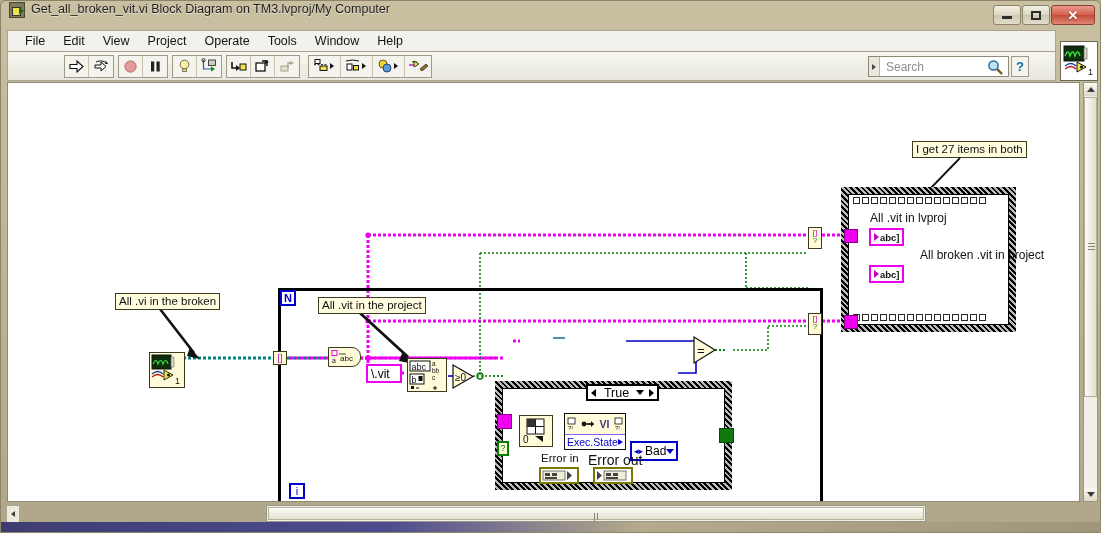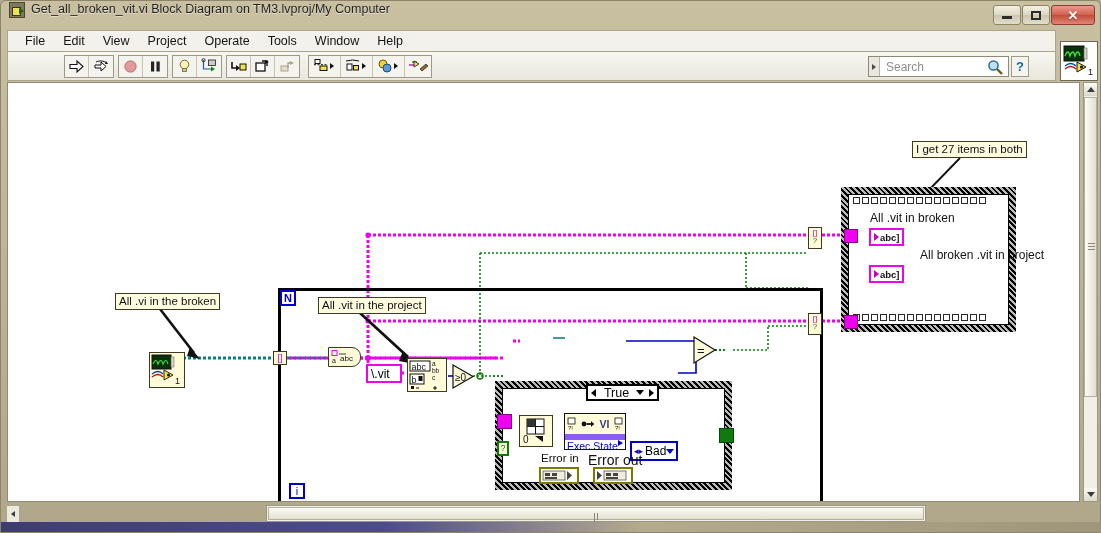--- a/index.html
+++ b/index.html
@@ -546,21 +546,21 @@
             <circle cx="3" cy="5" r="2.4" fill="#111"></circle>
             <path d="M5.4 5 h7" stroke="#111" stroke-width="1.8"></path>
             <path d="M10 2 l3 3 l-3 3 z" fill="#111"></path>
           </svg>
           <span style="font-size:10.5px;color:#3a3a8a;font-weight:bold">VI</span>
           <svg width="9" height="15" viewBox="0 0 9 15">
             <rect x="1" y="1" width="7" height="6" fill="#fff" stroke="#111" stroke-width="0.8"></rect>
             <text x="1" y="13" font-size="6" fill="#111" font-family="Liberation Sans, sans-serif">?!</text>
           </svg>
         </div>
-        <div style="height:15px;background:#fff;border-top:6px solid #8b5cf6;display:flex;padding-left:2px">
+        <div style="height:15px;background:#fff;border-top:1px solid #8b5cf6;display:flex;align-items:center;padding-left:2px">
           <span style="font-size:10.5px;color:#0000c8;flex:1">Exec.State</span>
           <div style="width:0;height:0;border-top:3.5px solid transparent;border-bottom:3.5px solid transparent;border-left:5px solid #0000c8;margin-right:2px"></div>
         </div>
       </div>
 
       <div class="blue-ctrl" style="left:622px;top:358px;width:48px;height:20px">
         <div style="font-size:9px;color:#0000c8;margin-right:2px">◂▸</div>
         <div style="flex:1;font-size:12px">Bad</div>
         <div style="width:0;height:0;border-left:4px solid transparent;border-right:4px solid transparent;border-top:5px solid #0000c8"></div>
       </div>
@@ -602,21 +602,21 @@
           <div class="arr-cell"></div>
         <div class="arr-cell"></div>
           <div class="arr-cell"></div>
           <div class="arr-cell"></div>
           <div class="arr-cell"></div>
         <div class="arr-cell"></div>
           <div class="arr-cell"></div>
           <div class="arr-cell"></div>
       </div>
 
-      <div class="plaintext" style="left:862px;top:128px">All .vit in broken</div>
+      <div class="plaintext" style="left:862px;top:128px">All .vit in lvproj</div>
       <div class="magenta-const" style="left:861px;top:145px;width:35px;height:18px">
         <div style="width:0;height:0;border-top:4px solid transparent;border-bottom:4px solid transparent;border-left:5px solid #c000c0;margin-right:1px"></div>
         <span style="font-size:9.5px;font-weight:bold;color:#111">abc]</span>
       </div>
       <div class="tunnel-pink" style="left:836px;top:146px;width:14px;height:14px"></div>
 
       <div class="plaintext" style="left:912px;top:165px">All broken .vit in project</div>
       <div class="magenta-const" style="left:861px;top:182px;width:35px;height:18px">
         <div style="width:0;height:0;border-top:4px solid transparent;border-bottom:4px solid transparent;border-left:5px solid #c000c0;margin-right:1px"></div>
         <span style="font-size:9.5px;font-weight:bold;color:#111">abc]</span>

